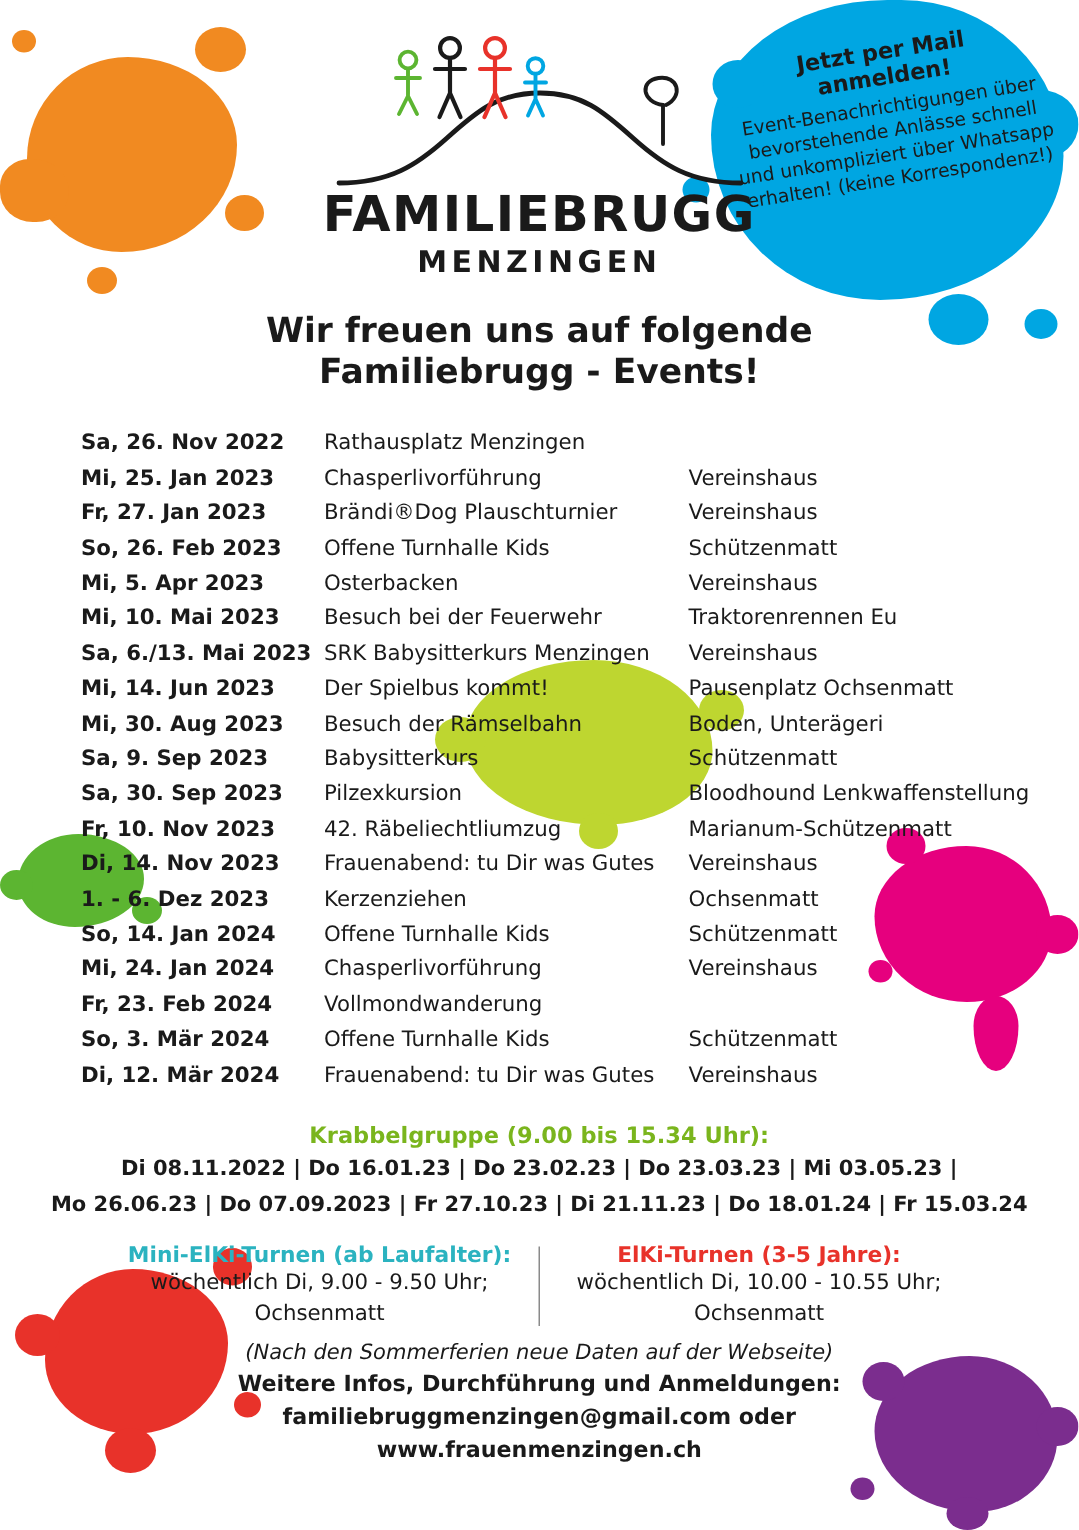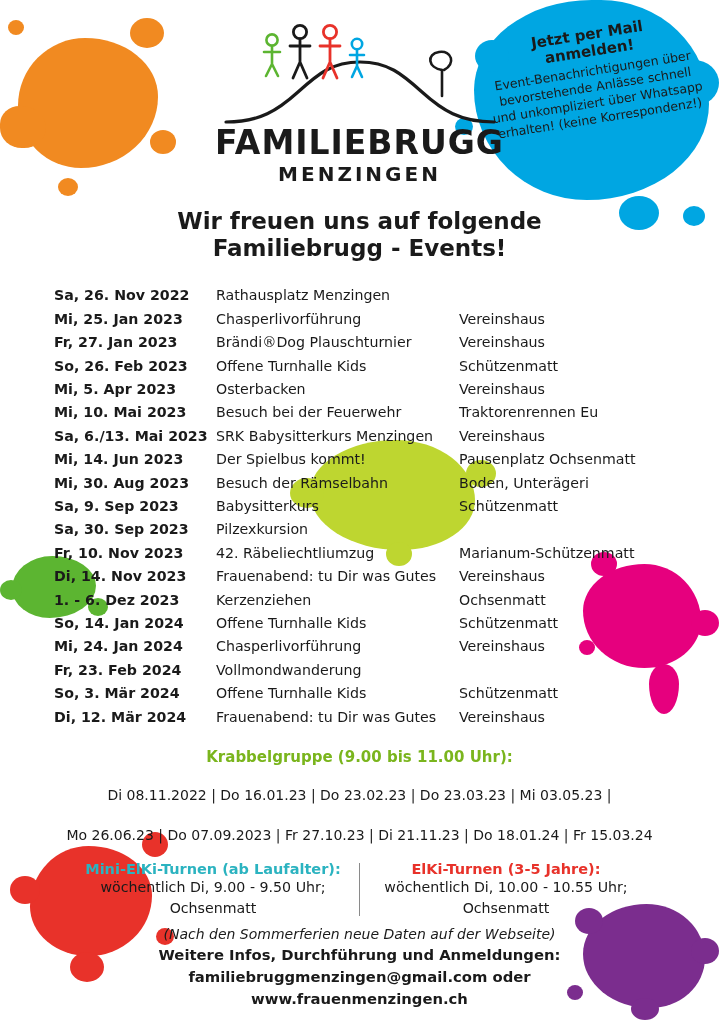--- a/index.html
+++ b/index.html
@@ -175,21 +175,22 @@
     font-family: "DejaVu Sans", sans-serif;
   }
   .krabbel-title {
     font-weight: bold;
     font-size: 15px;
     color: #7ab51d;
   }
   .krabbel-line {
     font-size: 14px;
     line-height: 1.45;
-    margin-top: 19px;
+    margin-top: 3px;
+    font-weight: bold;
   }
 
   
   .turnen {
     display: flex;
     justify-content: center;
     align-items: stretch;
     margin-top: 16px;
     font-family: "DejaVu Sans", sans-serif;
   }
@@ -362,20 +363,21 @@
       <div class="ev-place">Boden, Unterägeri</div>
     </div>
     <div class="ev-row">
       <div class="ev-date">Sa, 9. Sep 2023</div>
       <div class="ev-title">Babysitterkurs</div>
       <div class="ev-place">Schützenmatt</div>
     </div>
     <div class="ev-row">
       <div class="ev-date">Sa, 30. Sep 2023</div>
       <div class="ev-title">Pilzexkursion</div>
+      <div class="ev-place">Bloodhound Lenkwaffenstellung</div>
     </div>
     <div class="ev-row">
       <div class="ev-date">Fr, 10. Nov 2023</div>
       <div class="ev-title">42. Räbeliechtliumzug</div>
       <div class="ev-place">Marianum-Schützenmatt</div>
     </div>
     <div class="ev-row">
       <div class="ev-date">Di, 14. Nov 2023</div>
       <div class="ev-title">Frauenabend: tu Dir was Gutes</div>
       <div class="ev-place">Vereinshaus</div>
@@ -405,21 +407,21 @@
       <div class="ev-place">Schützenmatt</div>
     </div>
     <div class="ev-row">
       <div class="ev-date">Di, 12. Mär 2024</div>
       <div class="ev-title">Frauenabend: tu Dir was Gutes</div>
       <div class="ev-place">Vereinshaus</div>
     </div>
   </div>
 
   <div class="krabbel">
-    <div class="krabbel-title">Krabbelgruppe (9.00 bis 11.00 Uhr):</div>
+    <div class="krabbel-title">Krabbelgruppe (9.00 bis 15.34 Uhr):</div>
     <div class="krabbel-line">Di 08.11.2022 | Do 16.01.23 | Do 23.02.23 | Do 23.03.23 | Mi 03.05.23 |</div>
     <div class="krabbel-line">Mo 26.06.23 | Do 07.09.2023 | Fr 27.10.23 | Di 21.11.23 | Do 18.01.24 | Fr 15.03.24</div>
   </div>
 
   <div class="turnen">
     <div class="turnen-col">
       <div class="turnen-title mini">Mini-ElKi-Turnen (ab Laufalter):</div>
       <div class="turnen-line">wöchentlich Di, 9.00 - 9.50 Uhr;</div>
       <div class="turnen-line">Ochsenmatt</div>
     </div>

